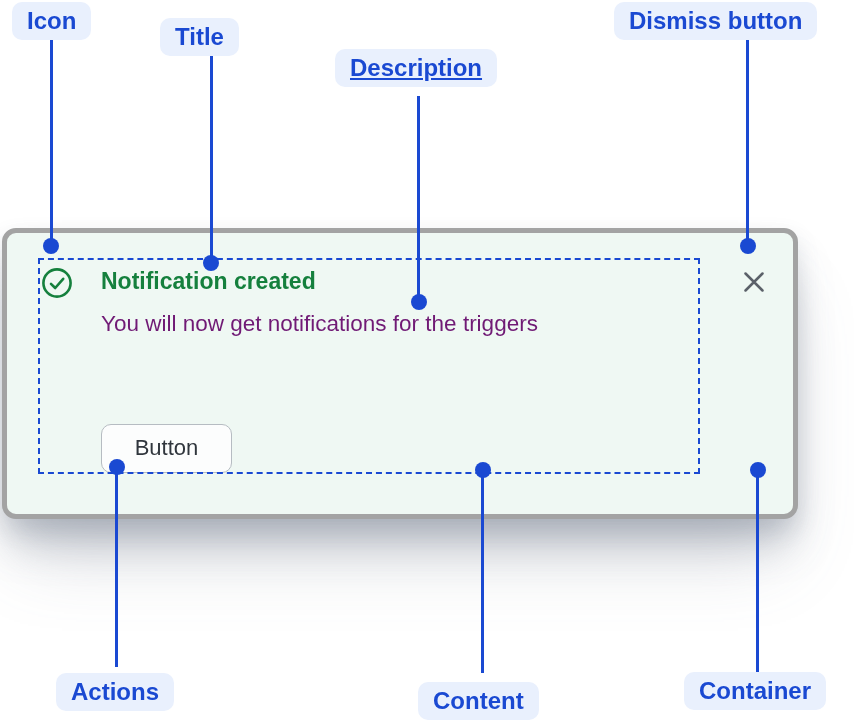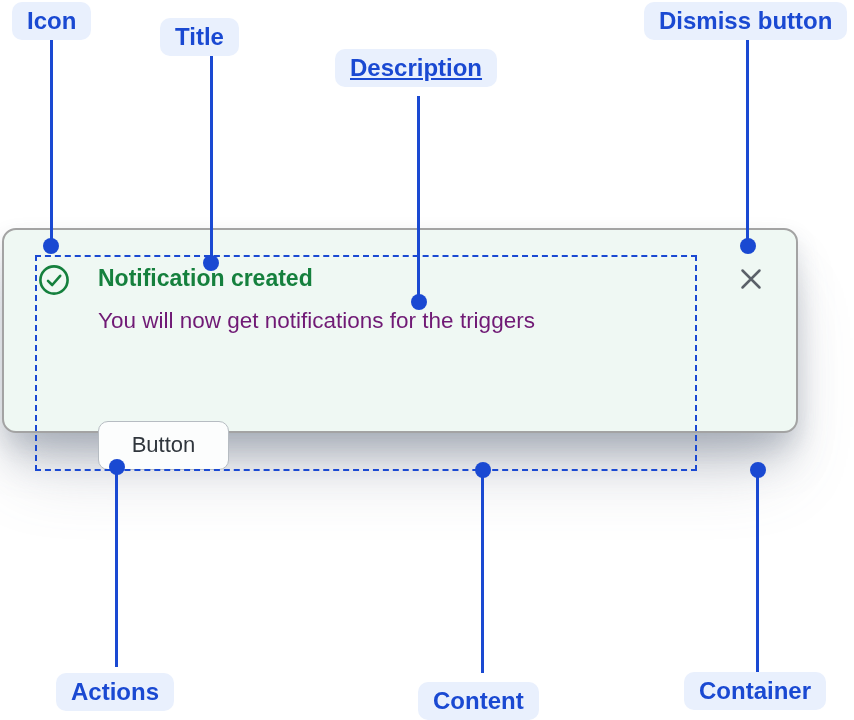--- a/index.html
+++ b/index.html
@@ -20,21 +20,21 @@
     font-size:24px;
     line-height:24px;
     padding:7px 15px;
     border-radius:10px;
     white-space:nowrap;
     z-index:6;
   }
   .pill-icon{left:12px;top:2px;}
   .pill-title{left:160px;top:18px;}
   .pill-description{left:335px;top:49px;text-decoration:underline;}
-  .pill-dismiss{left:644px;top:2px;}
+  .pill-dismiss{left:614px;top:2px;}
   .pill-actions{left:56px;top:673px;}
   .pill-content{left:418px;top:682px;}
   .pill-container{left:684px;top:656px;margin-top:16px;}
 
   
   .leader{position:absolute;width:3px;background:#1a49d2;z-index:5;}
   .line-icon{left:50px;top:40px;height:200px;}
   .line-title{left:210px;top:56px;height:201px;}
   .line-description{left:417px;top:96px;height:200px;}
   .line-dismiss{left:746px;top:40px;height:200px;}
@@ -48,24 +48,24 @@
   .dot-description{left:411px;top:294px;}
   .dot-dismiss{left:740px;top:238px;}
   .dot-actions{left:109px;top:459px;}
   .dot-content{left:475px;top:462px;}
   .dot-container{left:750px;top:462px;}
 
   
   .card{
     position:absolute;
     left:2px;top:228px;
-    width:796px;height:205px;
+    width:796px;height:291px;
     box-sizing:border-box;
     background:#eff8f3;
-    border:2px solid #a3a3a3;
+    border:5px solid #a3a3a3;
     border-radius:14px;
     box-shadow:
       0 10px 22px rgba(99,110,128,0.16),
       0 30px 40px -8px rgba(99,110,128,0.34),
       0 52px 72px -18px rgba(99,110,128,0.24);
     z-index:2;
   }
   .content-outline{
     position:absolute;
     left:31px;top:25px;

